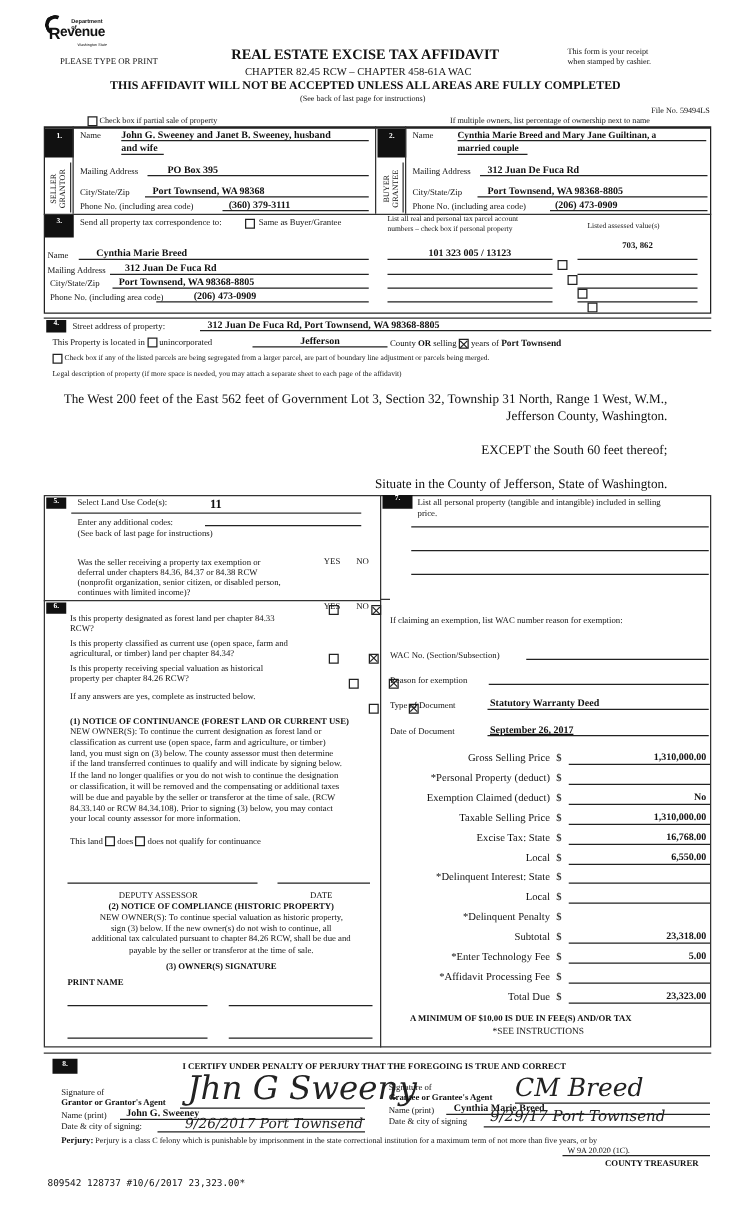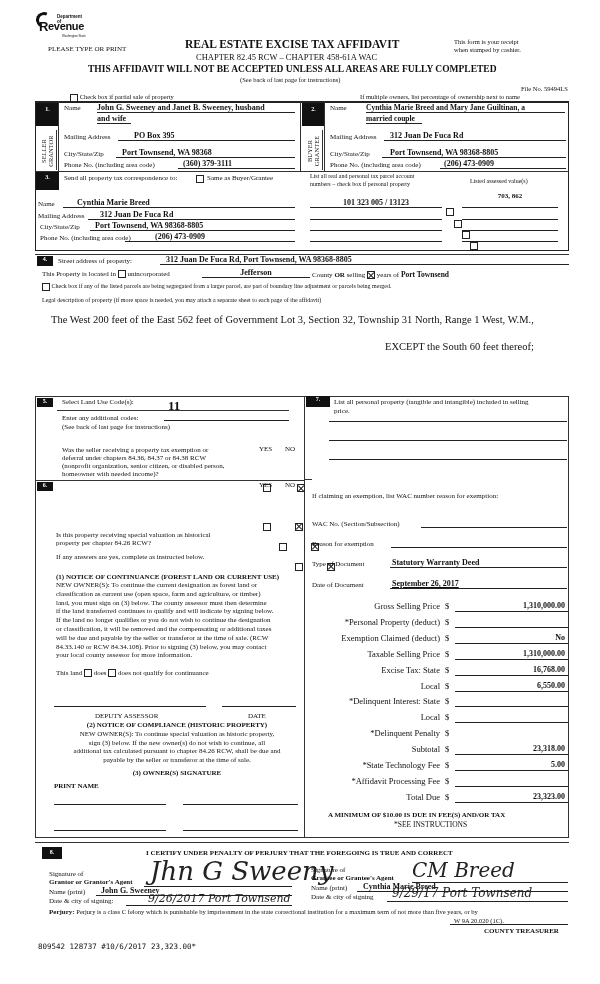--- a/index.html
+++ b/index.html
@@ -138,52 +138,60 @@
   <span class="b" style="font-size:7.5px;">Port Townsend</span>
 </div>
 
 <div class="abs small" style="left:42px;top:283px;white-space:nowrap;">
   <span class="box"></span>
   <span>Check box if any of the listed parcels are being segregated from a larger parcel, are part of boundary line adjustment or parcels being merged.</span>
 </div>
 <span class="abs small" style="left:42px;top:297px;">Legal description of property (if more space is needed, you may attach a separate sheet to each page of the affidavit)</span>
 <div class="abs legal" style="left:51px;top:313px;line-height:14px;">
   <div>The West 200 feet of the East 562 feet of Government Lot 3, Section 32, Township 31 North, Range 1 West, W.M.,</div>
+  <div>Jefferson County, Washington.</div>
   <div style="margin-top:13px;">EXCEPT the South 60 feet thereof;</div>
+  <div style="margin-top:13px;">Situate in the County of Jefferson, State of Washington.</div>
 </div>
 
 
 <div class="abs" style="left:35px;top:396px;width:534px;height:442px;border:1px solid #333;border-top-width:1.5px;"></div>
 <div class="vline" style="left:304px;top:396px;height:442px;"></div>
 
 
 <div class="abs secnum" style="left:37px;top:398px;width:16px;height:9px;">5.</div>
 <span class="abs lbl" style="left:62px;top:398px;">Select Land Use Code(s):</span>
-<span class="abs b" style="left:168px;top:398px;font-size:13px;">11</span>
+<span class="abs b" style="left:168px;top:398px;font-size:10px;">11</span>
 <div class="hline" style="left:57px;top:410px;width:232px;"></div>
 <span class="abs lbl" style="left:62px;top:414px;">Enter any additional codes:</span>
 <div class="abs ul" style="left:164px;top:412px;width:125px;height:9px;"></div>
 <span class="abs lbl" style="left:62px;top:423px;">(See back of last page for instructions)</span>
 <span class="abs lbl" style="left:259px;top:445px;">YES</span>
 <span class="abs lbl" style="left:285px;top:445px;">NO</span>
 <div class="abs lbl" style="left:62px;top:446px;line-height:8px;">
   <div>Was the seller receiving a property tax exemption or</div>
   <div>deferral under chapters 84.36, 84.37 or 84.38 RCW</div>
   <div>(nonprofit organization, senior citizen, or disabled person,</div>
-  <div>homeowner with needed income)?</div>
+  <div>continues with limited income)?</div>
 </div>
 <span class="abs box" style="left:263px;top:467px;"></span>
 <span class="abs box x" style="left:287px;top:467px;"></span>
 
 
 <div class="hline" style="left:35px;top:480px;width:269px;"></div>
 <div class="abs secnum" style="left:37px;top:482px;width:16px;height:9px;">6.</div>
 <span class="abs lbl" style="left:259px;top:481px;">YES</span>
 <span class="abs lbl" style="left:285px;top:481px;">NO</span>
-<div id="sec6-questions"><span class="abs box" style="left: 263px; top: 497px;"></span><span class="abs box x" style="left: 287px; top: 497px;"></span><span class="abs box" style="left: 263px; top: 517px;"></span><span class="abs box x" style="left: 287px; top: 517px;"></span><div class="abs lbl" style="left: 56px; top: 531px; line-height: 8px;">
+<div id="sec6-questions"><div class="abs lbl" style="left: 56px; top: 491px; line-height: 8px;">
+      <div>Is this property designated as forest land per chapter 84.33</div>
+      <div>RCW?</div>
+    </div><span class="abs box" style="left: 263px; top: 497px;"></span><span class="abs box x" style="left: 287px; top: 497px;"></span><div class="abs lbl" style="left: 56px; top: 511px; line-height: 8px;">
+      <div>Is this property classified as current use (open space, farm and</div>
+      <div>agricultural, or timber) land per chapter 84.34?</div>
+    </div><span class="abs box" style="left: 263px; top: 517px;"></span><span class="abs box x" style="left: 287px; top: 517px;"></span><div class="abs lbl" style="left: 56px; top: 531px; line-height: 8px;">
       <div>Is this property receiving special valuation as historical</div>
       <div>property per chapter 84.26 RCW?</div>
     </div><span class="abs box" style="left: 263px; top: 537px;"></span><span class="abs box x" style="left: 287px; top: 537px;"></span></div>
 <span class="abs lbl" style="left:56px;top:553px;">If any answers are yes, complete as instructed below.</span>
 
 <div class="abs b" style="left:56px;top:573px;font-size:7px;">(1) NOTICE OF CONTINUANCE (FOREST LAND OR CURRENT USE)</div>
 <div id="notice1" class="abs lbl" style="left:56px;top:581px;width:246px;line-height:8.8px;text-align:justify;">
     <div>NEW OWNER(S): To continue the current designation as forest land or</div>
     <div>classification as current use (open space, farm and agriculture, or timber)</div>
     <div>land, you must sign on (3) below.  The county assessor must then determine</div>
@@ -283,21 +291,21 @@
       <span class="tl">*Delinquent Penalty</span>
       <span class="td">$</span>
       <span class="tv" style="border-bottom: none;"></span>
     </div>
     <div class="tax-row" style="top: 744.1px;">
       <span class="tl">Subtotal</span>
       <span class="td">$</span>
       <span class="tv">23,318.00</span>
     </div>
     <div class="tax-row" style="top: 760px;">
-      <span class="tl">*State Technology Fee</span>
+      <span class="tl">*Enter Technology Fee</span>
       <span class="td">$</span>
       <span class="tv">5.00</span>
     </div>
     <div class="tax-row" style="top: 775.9px;">
       <span class="tl">*Affidavit Processing Fee</span>
       <span class="td">$</span>
       <span class="tv"></span>
     </div>
     <div class="tax-row" style="top: 791.8px;">
       <span class="tl">Total Due</span>

